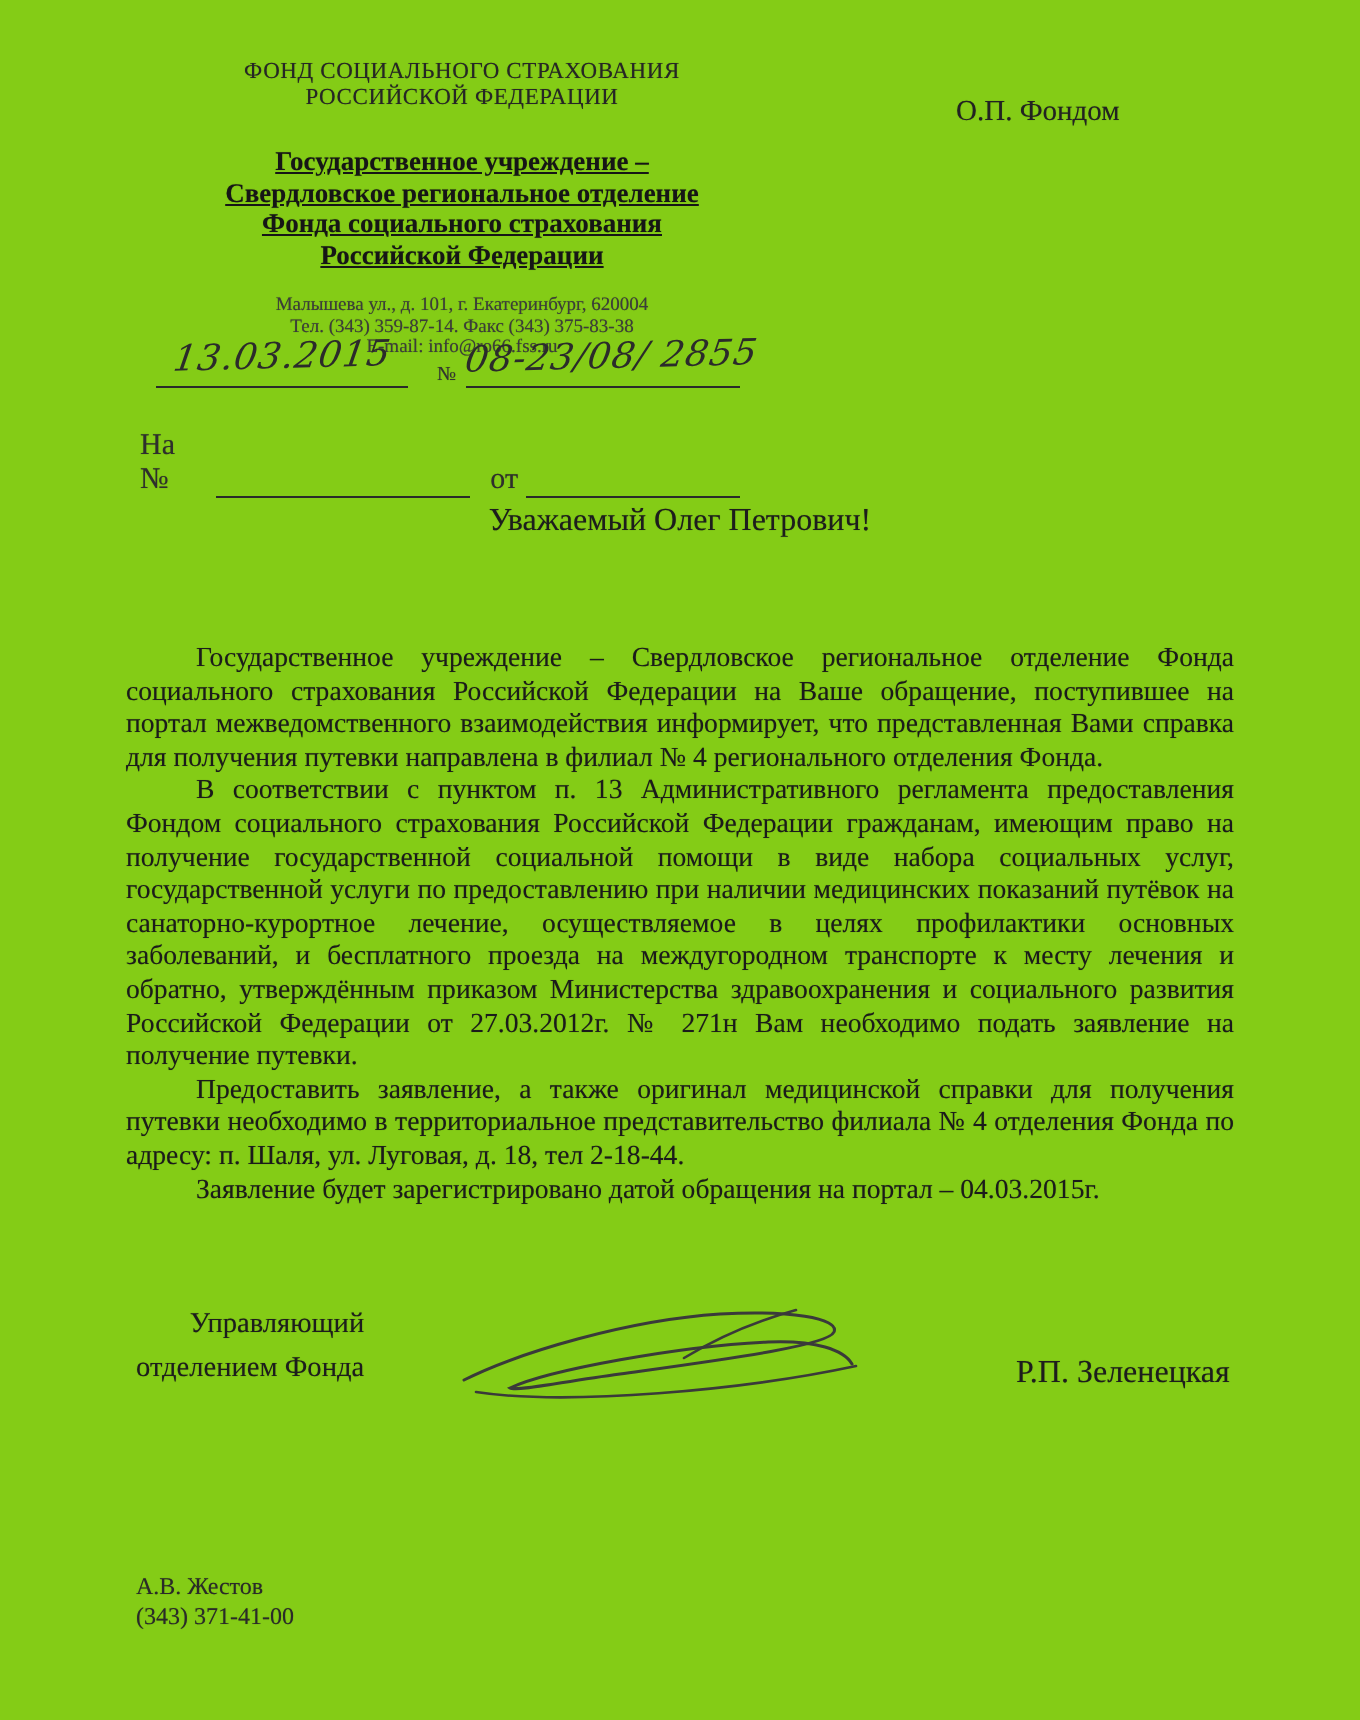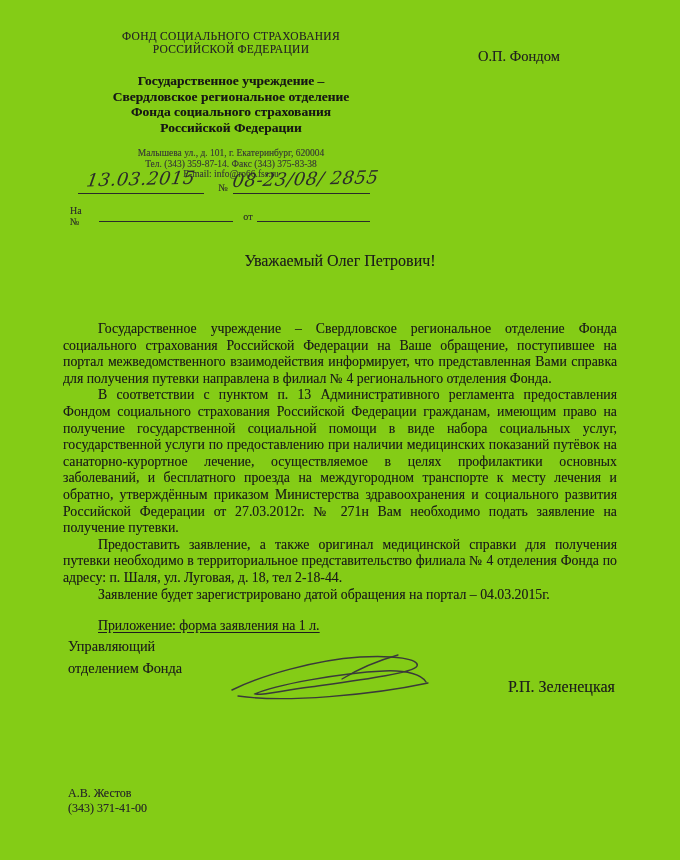--- a/index.html
+++ b/index.html
@@ -28,20 +28,21 @@
     line-height: 13px;
     letter-spacing: 0.3px;
     color: #262626;
   }
   .org-bold {
     margin-top: 17px;
     font-weight: bold;
     font-size: 13.5px;
     line-height: 15.5px;
     color: #161616;
+    text-decoration: underline;
   }
   .org-contacts {
     margin-top: 13px;
     font-size: 9.5px;
     line-height: 10.5px;
     color: #3c3c3c;
   }
 
   .addressee {
     position: absolute;
@@ -79,24 +80,24 @@
     transform: skewX(-10deg) rotate(-1.5deg);
     white-space: nowrap;
     text-shadow: none;
   }
   .no-label {
     font-size: 10px;
     color: #333;
     margin: 0 5px 1px 14px;
   }
   .ref-row2 {
-    margin-top: 11px;
+    margin-top: 21px;
     display: flex;
-    align-items: center;
-    font-size: 10px;
+    align-items: flex-end;
+    font-size: 15px;
     color: #2e2e2e;
   }
   .blank-line {
     display: inline-block;
     border-bottom: 1.2px solid #2a2a2a;
     height: 12px;
   }
   .b1 { width: 140px; margin-left: 6px; }
   .b2 { width: 118px; margin-left: 4px; }
   .ot-label { margin-left: 10px; }
@@ -124,23 +125,24 @@
   .attachment {
     position: absolute;
     left: 98px; top: 618px;
     font-size: 13.8px;
     text-decoration: underline;
     text-underline-offset: 2px;
   }
 
   .sig-title {
     position: absolute;
-    left: 68px; top: 636px;
+    left: 68px; top: 652px;
     font-size: 14.3px;
     line-height: 21.5px;
+    text-align: right;
   }
   .sig-scribble {
     position: absolute;
     left: 222px; top: 646px;
     width: 215px; height: 64px;
   }
   .sig-name {
     position: absolute;
     left: 508px; top: 678px;
     font-size: 16px;
@@ -195,21 +197,20 @@
 
   <div class="salutation">Уважаемый Олег Петрович!</div>
 
   <div class="body-text">
     <p>Государственное учреждение – Свердловское региональное отделение Фонда социального страхования Российской Федерации на Ваше обращение, поступившее на портал межведомственного взаимодействия информирует, что представленная Вами справка для получения путевки направлена в филиал № 4 регионального отделения Фонда.</p>
     <p>В соответствии с пунктом п. 13 Административного регламента предоставления Фондом социального страхования Российской Федерации гражданам, имеющим право на получение государственной социальной помощи в виде набора социальных услуг, государственной услуги по предоставлению при наличии медицинских показаний путёвок на санаторно-курортное лечение, осуществляемое в целях профилактики основных заболеваний, и бесплатного проезда на междугородном транспорте к месту лечения и обратно, утверждённым приказом Министерства здравоохранения и социального развития Российской Федерации от 27.03.2012г. № 271н Вам необходимо подать заявление на получение путевки.</p>
     <p>Предоставить заявление, а также оригинал медицинской справки для получения путевки необходимо в территориальное представительство филиала № 4 отделения Фонда по адресу: п. Шаля, ул. Луговая, д. 18, тел 2-18-44.</p>
     <p>Заявление будет зарегистрировано датой обращения на портал – 04.03.2015г.</p>
   </div>
 
-  <div class="attachment">Приложение: форма заявления на 1 л.</div>
 
   <div class="sig-title">
     <div>Управляющий</div>
     <div>отделением Фонда</div>
   </div>
 
   <svg class="sig-scribble" viewBox="0 0 215 64" fill="none" xmlns="http://www.w3.org/2000/svg">
     <path d="M10,44 C38,30 92,14 138,11 C172,9 198,13 195,20 C192,27 138,34 88,41 C58,45 36,50 33,48 C52,39 118,27 162,25 C186,24 200,29 204,36" stroke="#3a3a3a" stroke-width="1.5" stroke-linecap="round"></path>
     <path d="M16,50 C62,57 150,49 206,37" stroke="#3a3a3a" stroke-width="1.3" stroke-linecap="round"></path>
     <path d="M120,33 C138,22 158,14 176,9" stroke="#3a3a3a" stroke-width="1.3" stroke-linecap="round"></path>

